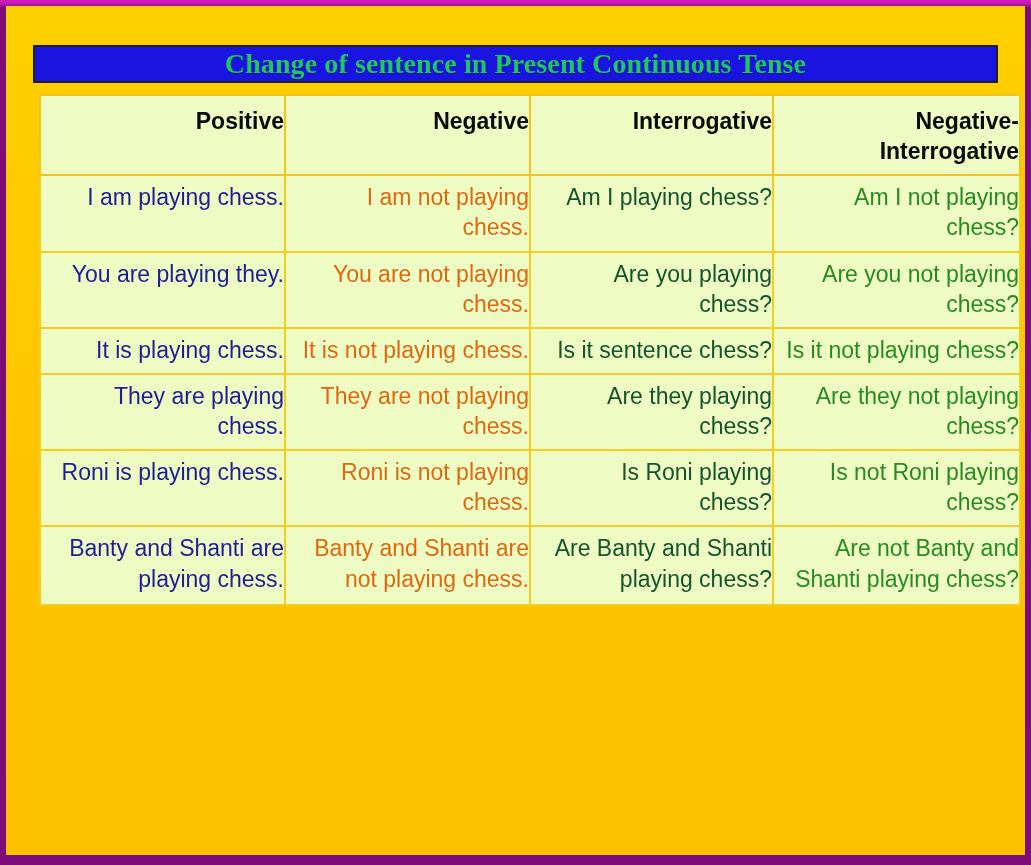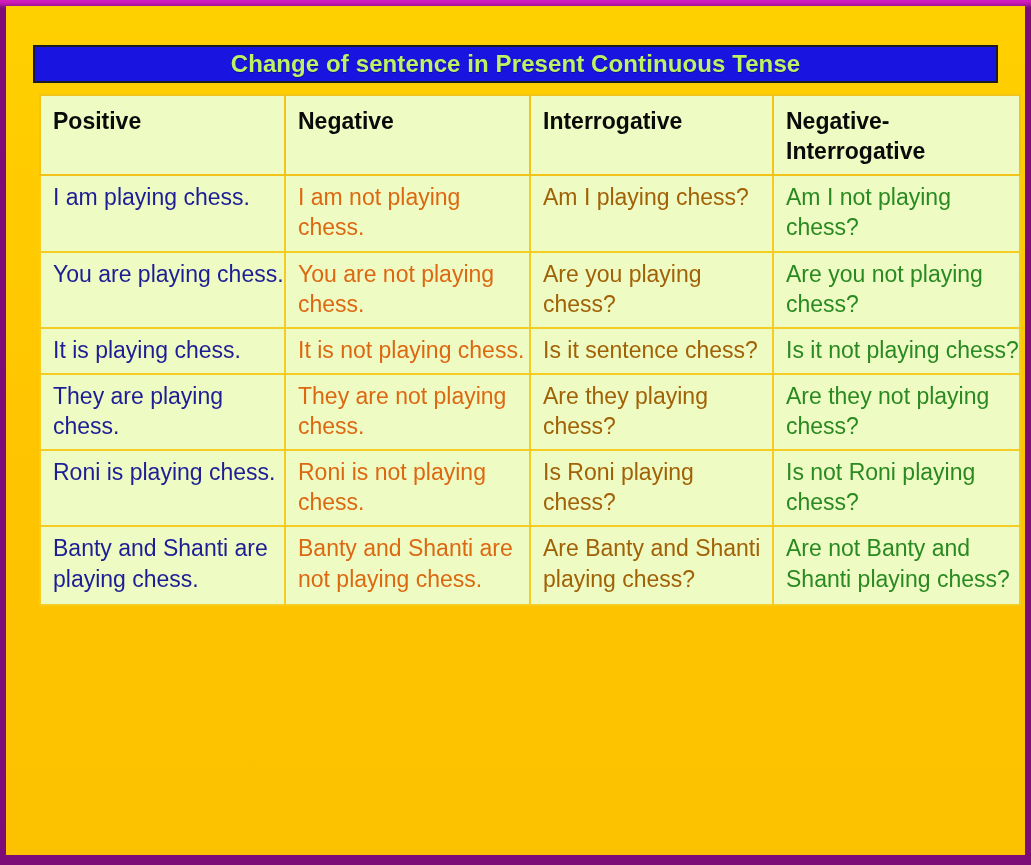--- a/index.html
+++ b/index.html
@@ -46,47 +46,48 @@
     top: 39px;
     width: 965px;
     height: 38px;
     background: #1a14e0;
     border: 2px solid #1d1d20;
     display: flex;
     align-items: center;
     justify-content: center;
   }
   .title-text {
-    color: #bef264;
-    font-size: 24px;
+    color: #22c55e;
+    font-size: 28px;
     font-weight: bold;
     letter-spacing: 0.1px;
     white-space: nowrap;
     text-shadow: 0 1px 0 rgba(0,0,0,0.35);
+    font-family: Liberation Serif, serif;
   }
 
   
   .tense-table {
     position: absolute;
     left: 33px;
     top: 88px;
     width: 980px;
     border-collapse: collapse;
     table-layout: fixed;
     background: #eef8c0;
   }
 
   .tense-table td, .tense-table th {
     border: 2px solid #f5cd22;
     background: #eefbc2;
     vertical-align: top;
     padding: 6px 0 8px 12px;
     font-size: 23px;
     line-height: 1.31;
-    text-align: left;
+    text-align: right;
   }
 
   .tense-table thead th {
     font-weight: bold;
     color: #0a0a0a;
     font-size: 23px;
     height: 68px;
     padding-top: 10px;
     border-top-width: 2px;
     border-color: #f2c41a;
@@ -94,21 +95,21 @@
 
   
   .col-pos  { width: 245px; }
   .col-neg  { width: 245px; }
   .col-int  { width: 243px; }
   .col-nint { width: 247px; }
 
   
   .c-positive      { color: #1d1d96; }
   .c-negative      { color: #dd6812; margin-top: 10px; }
-  .c-interrogative { color: #a16207; margin-top: 21px; }
+  .c-interrogative { color: #14532d; margin-top: 21px; }
   .c-neginterr     { color: #2a8a22; border-radius: 7px; }
 
   
   tr.row-tall td { padding-bottom: 10px; }
 </style>
 </head>
 <body>
 
 <div class="poster-rim">
   <div class="poster-frame">
@@ -136,21 +137,21 @@
 
         <tr>
           <td class="c-positive">I am playing chess.</td>
           <td class="c-negative">I am not playing chess.</td>
           <td class="c-interrogative">Am I playing chess?</td>
           <td class="c-neginterr">Am I not playing chess?</td>
         </tr>
 
 
         <tr>
-          <td class="c-positive">You are playing chess.</td>
+          <td class="c-positive">You are playing they.</td>
           <td class="c-negative">You are not playing chess.</td>
           <td class="c-interrogative">Are you playing chess?</td>
           <td class="c-neginterr">Are you not playing chess?</td>
         </tr>
 
 
 
         <tr>
           <td class="c-positive">It is playing chess.</td>
           <td class="c-negative">It is not playing chess.</td>

